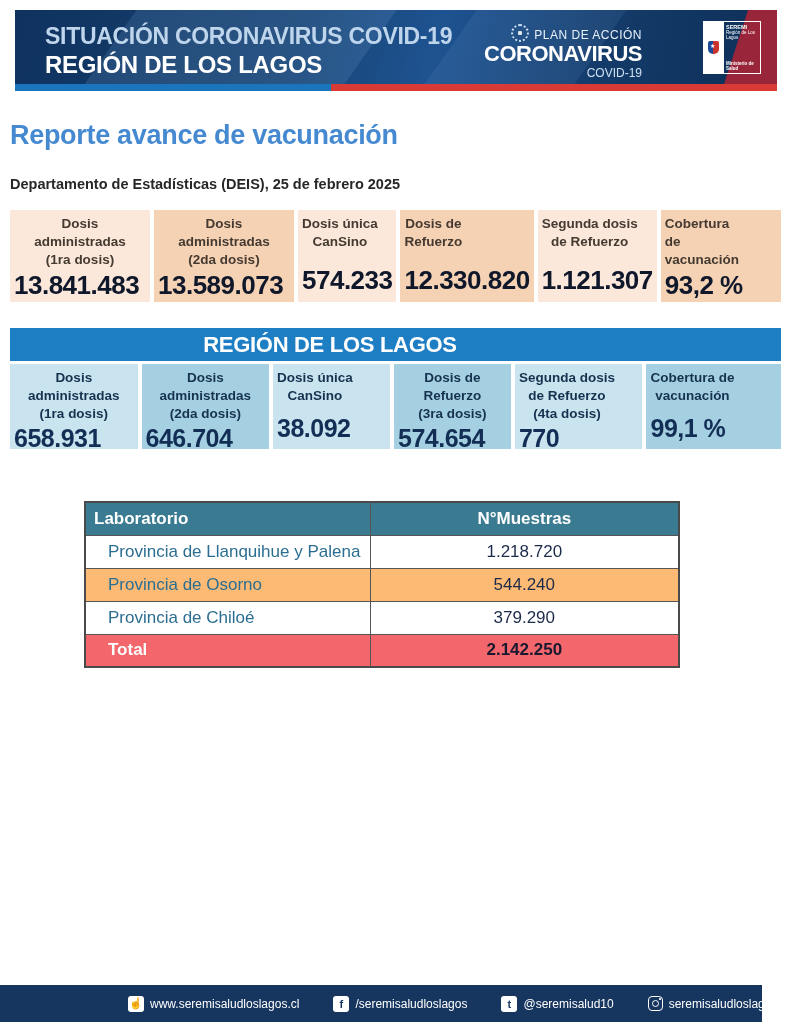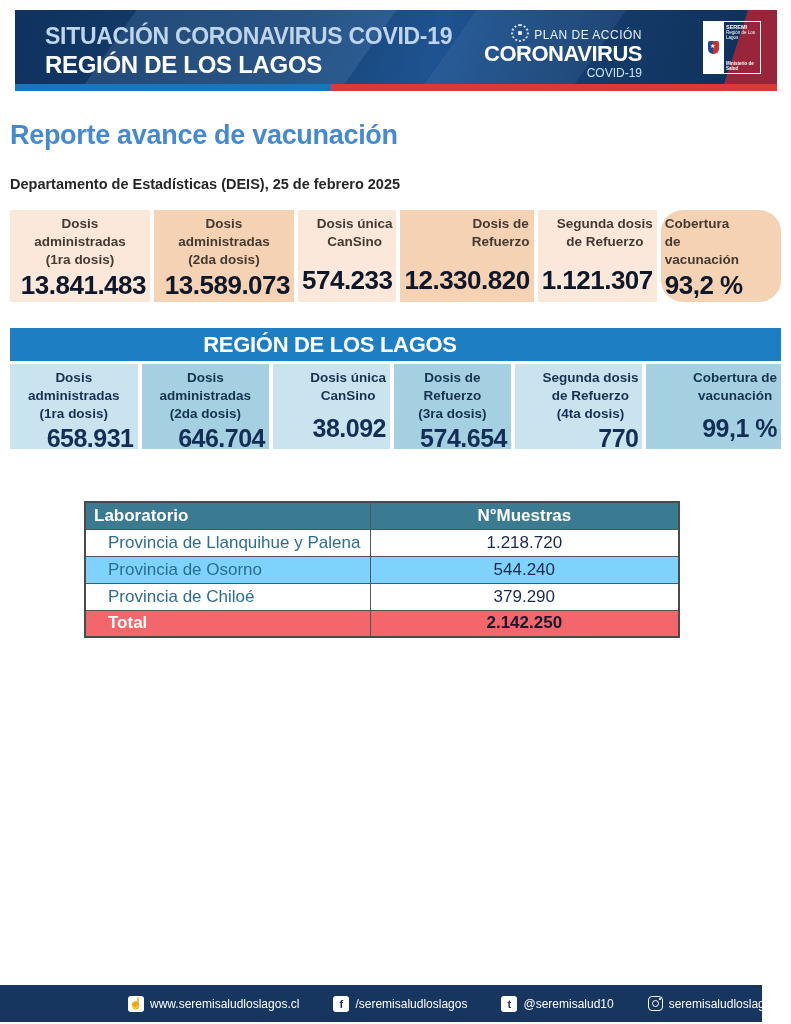--- a/index.html
+++ b/index.html
@@ -50,48 +50,48 @@
 
   
   .dose-table { margin-top:18px; }
   .band { height:28px; display:flex; align-items:center; }
   .band-national { background:#EF8B3E; }
   .band-region { background:#1E7EC3; height:33px; }
   .band-title { color:#fff; font-weight:bold; font-size:21px; text-align:center; letter-spacing:-0.3px; }
   .band-national .band-title { width:72%; }
   .band-region .band-title { width:83%; font-size:22px; }
   .dose-row { display:flex; gap:4px; margin-top:3px; }
-  .dose-cell { display:flex; flex-direction:column; align-items:flex-end; padding:5px 4px 6px 4px; }
+  .dose-cell { display:flex; flex-direction:column; align-items:flex-start; padding:5px 4px 6px 4px; }
   .nat .dose-cell { height:92px; }
   .reg .dose-cell { height:85px; }
   .nat .c-a { background:#FBE8DA; }
   .nat .c-b { background:#F6D2B4; }
   .reg .c-a { background:#C9E3EF; }
   .reg .c-b { background:#A5D0E2; }
   .cell-label { font-size:13.5px; font-weight:bold; text-align:center; line-height:1.35; white-space:pre-line; }
   .nat .cell-label { color:#453a31; }
   .reg .cell-label { color:#16324F; }
   .cell-value { margin-top:auto; font-weight:bold; }
   .nat .cell-value { font-size:26px; color:#0f172a; letter-spacing:-0.5px; }
   .reg .cell-value { font-size:25px; color:#132E55; letter-spacing:-0.5px; }
-  .cell-left { align-items:flex-start;border-radius:22px; }
+  .cell-left { align-items:flex-start; }
   .cell-left .cell-label { text-align:left; }
 
   
   .lab { margin:52px 0 0 74px; width:600px; }
   .lab-heading { color:#2456A0; font-size:15px; font-weight:bold; }
   .lab-desc { margin-top:15px; color:#141414; font-size:17px; line-height:1.45; width:600px; }
   .lab-table { margin-top:18px; width:596px; border:2px solid #4a4a4a; border-collapse:collapse; }
-  .lab-table td { border:1px solid #555; height:27px; font-size:17px; }
+  .lab-table td { border:1px solid #555; height:33px; font-size:17px; }
   .lab-th { background:#3B7B91; color:#fff; font-weight:bold; }
   .lab-th-left { padding-left:8px; }
   .lab-th-right { text-align:center; }
   .col-name { width:48%; padding-left:22px; color:#2C6E91; }
   .col-val { text-align:center; color:#1C2B4A; font-size:15px; }
-  .row-alt { background:#7dd3fc; }
+  .row-alt { background:#fdba74; }
   .row-total { background:#F3666B; }
   .row-total .col-name { color:#fff; font-weight:bold; }
   .row-total .col-val { font-weight:bold; color:#18182e; }
 
   
   .footer { position:absolute; left:0; top:985px; width:762px; height:37px; background:#16355F;
             display:flex; align-items:center; padding-left:128px; gap:0; }
   .f-item { display:flex; align-items:center; gap:6px; }
   .f-sep { width:1px; height:22px; background:rgba(255,255,255,.55); margin:0 17px; }
   .f-box { width:16px; height:16px; background:#fff; border-radius:3px; color:#16355F;

